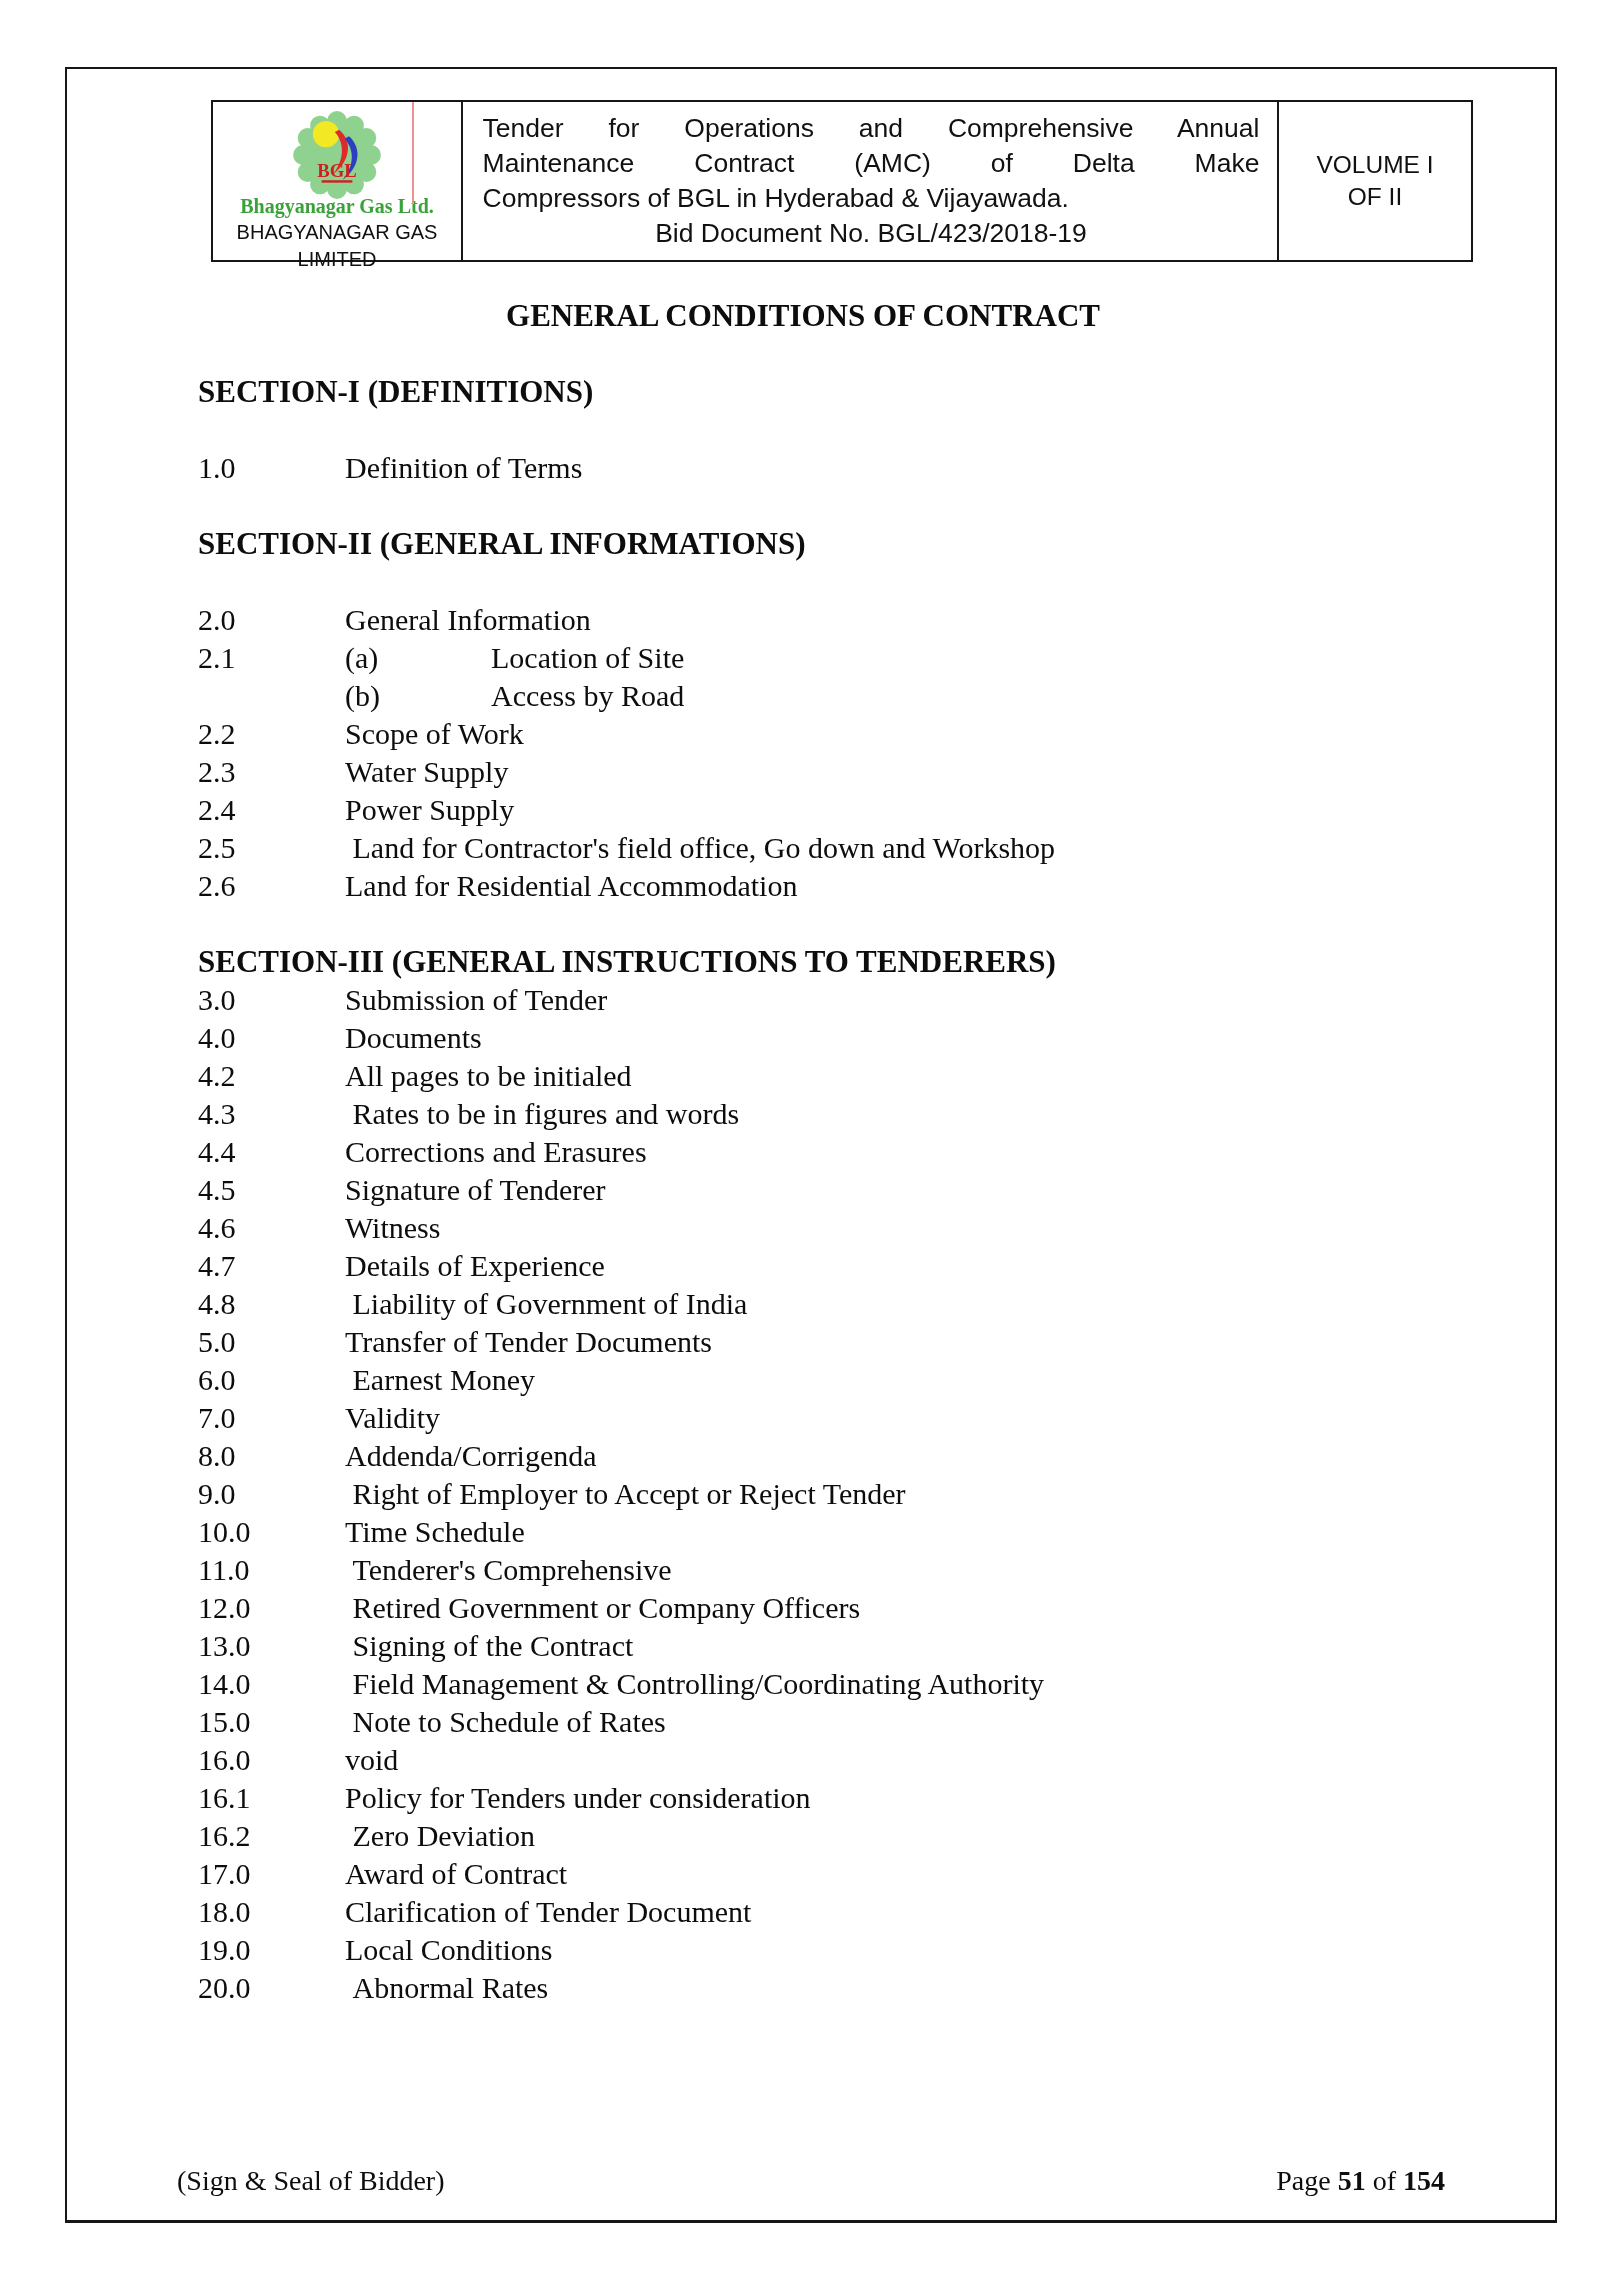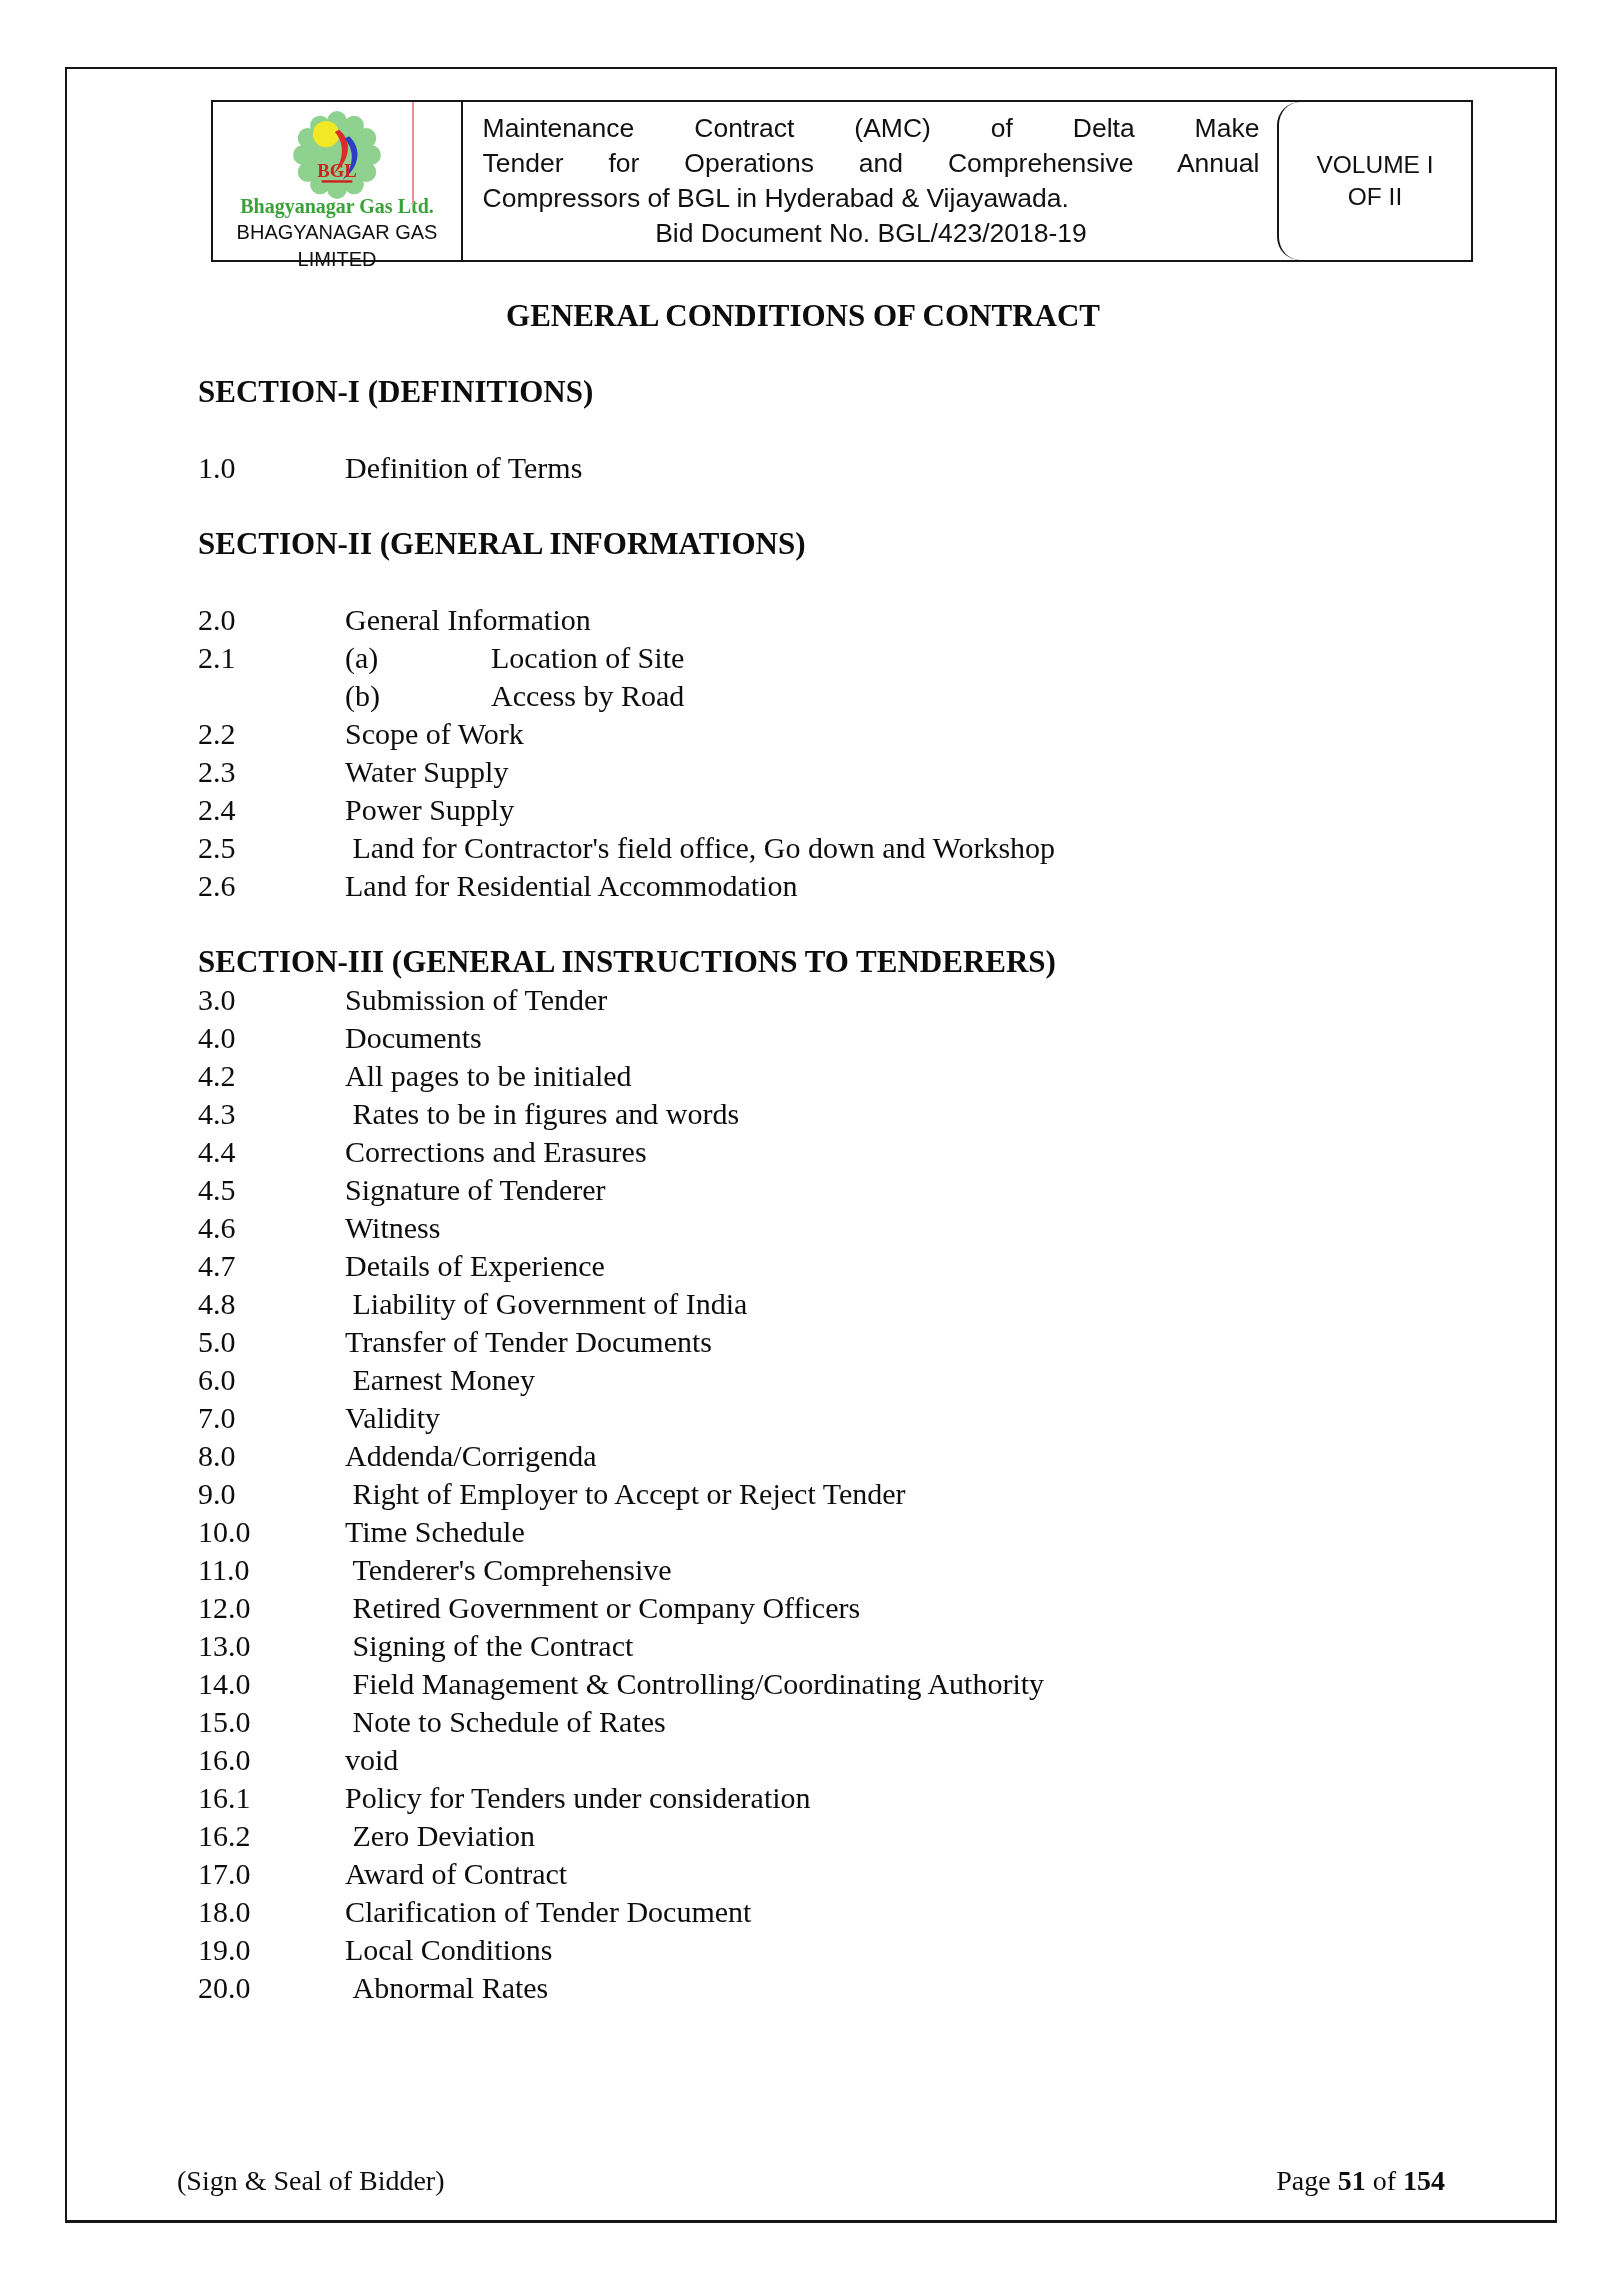--- a/index.html
+++ b/index.html
@@ -65,21 +65,20 @@
   }
   .tline-just{text-align:justify;text-align-last:justify;}
   .tline-left{text-align:left;}
   .tline-center{text-align:center;}
   .volume-cell{
     display:flex;flex-direction:column;
     justify-content:center;align-items:center;
     font-family:"Liberation Sans", sans-serif;
     font-size:24.5px;line-height:32px;
     color:#111;
-    border-radius:23px;
   }
   
   .content{
     position:absolute;
     left:131px;right:147px;top:228px;
   }
   .doc-title{
     font-size:31px;font-weight:bold;
     line-height:38px;
     text-align:center;
@@ -144,22 +143,22 @@
           <rect x="36" y="64" width="28" height="2.2" fill="#cc2222"></rect>
         </svg>
         <div class="logo-sub">Bhagyanagar Gas Ltd.</div>
         <div class="company">
           <div>BHAGYANAGAR GAS</div>
           <div>LIMITED</div>
         </div>
       </div>
 
       <div class="hcell cell-mid title-cell">
+        <div class="tline-just">Tender for Operations and Comprehensive Annual</div>
         <div class="tline-just">Maintenance Contract (AMC) of Delta Make</div>
-        <div class="tline-just">Tender for Operations and Comprehensive Annual</div>
         <div class="tline-left">Compressors of BGL in Hyderabad &amp; Vijayawada.</div>
         <div class="tline-center">Bid Document No. BGL/423/2018-19</div>
       </div>
 
       <div class="hcell cell-right volume-cell">
         <div>VOLUME I</div>
         <div>OF II</div>
       </div>
     </div>
 

